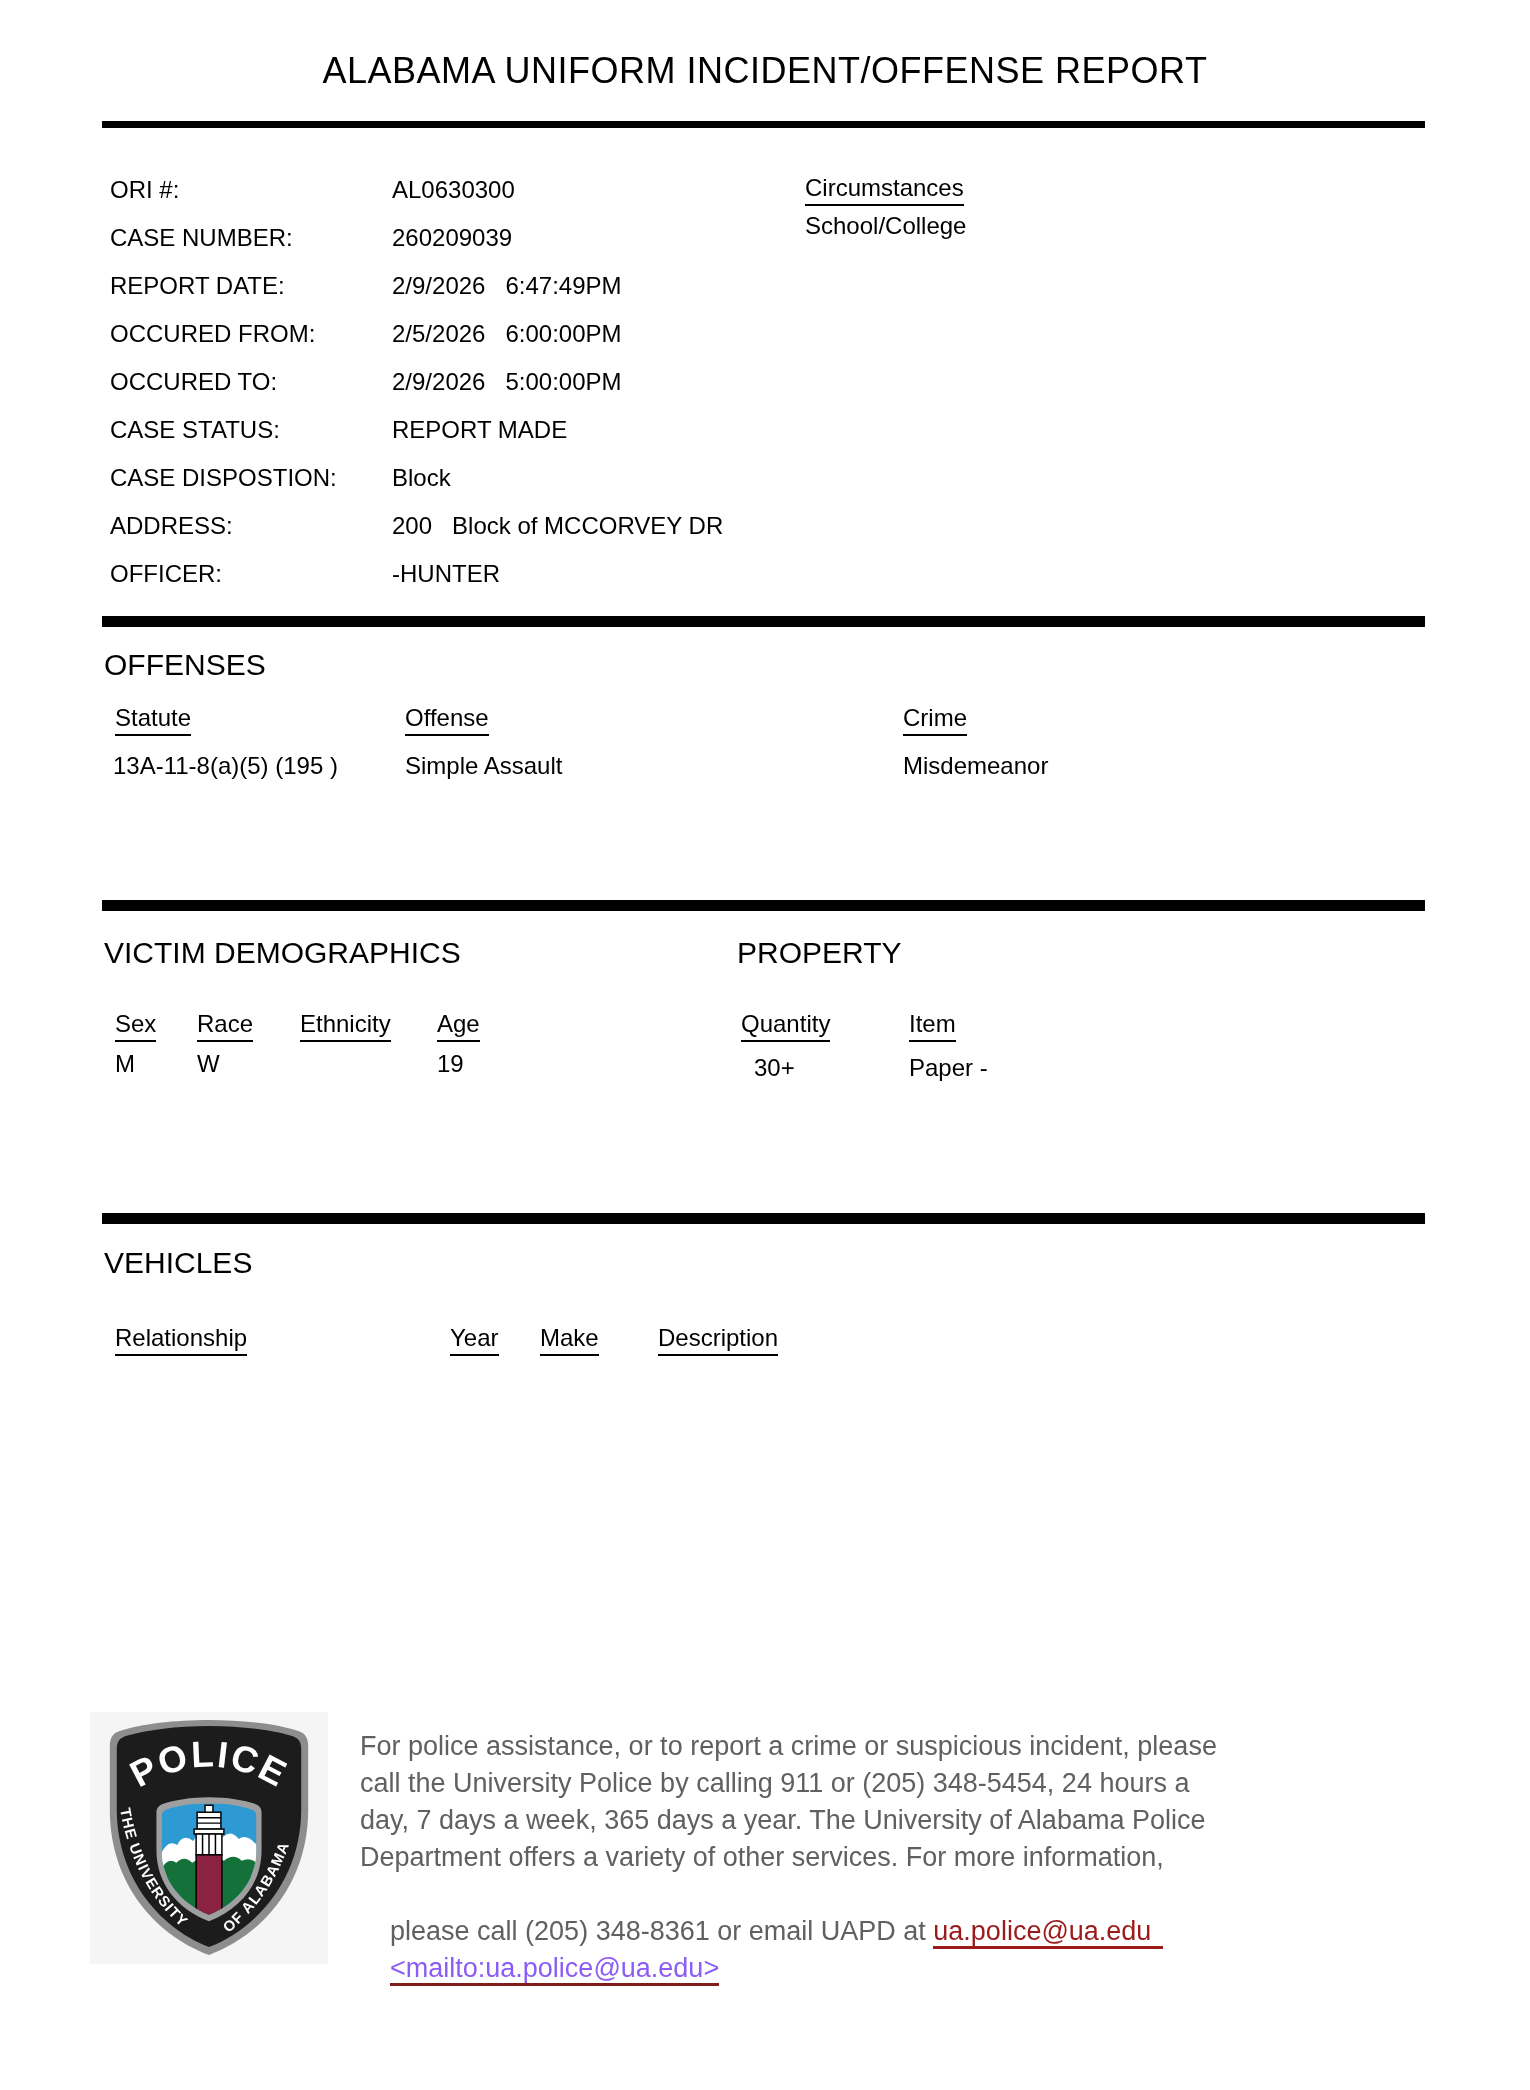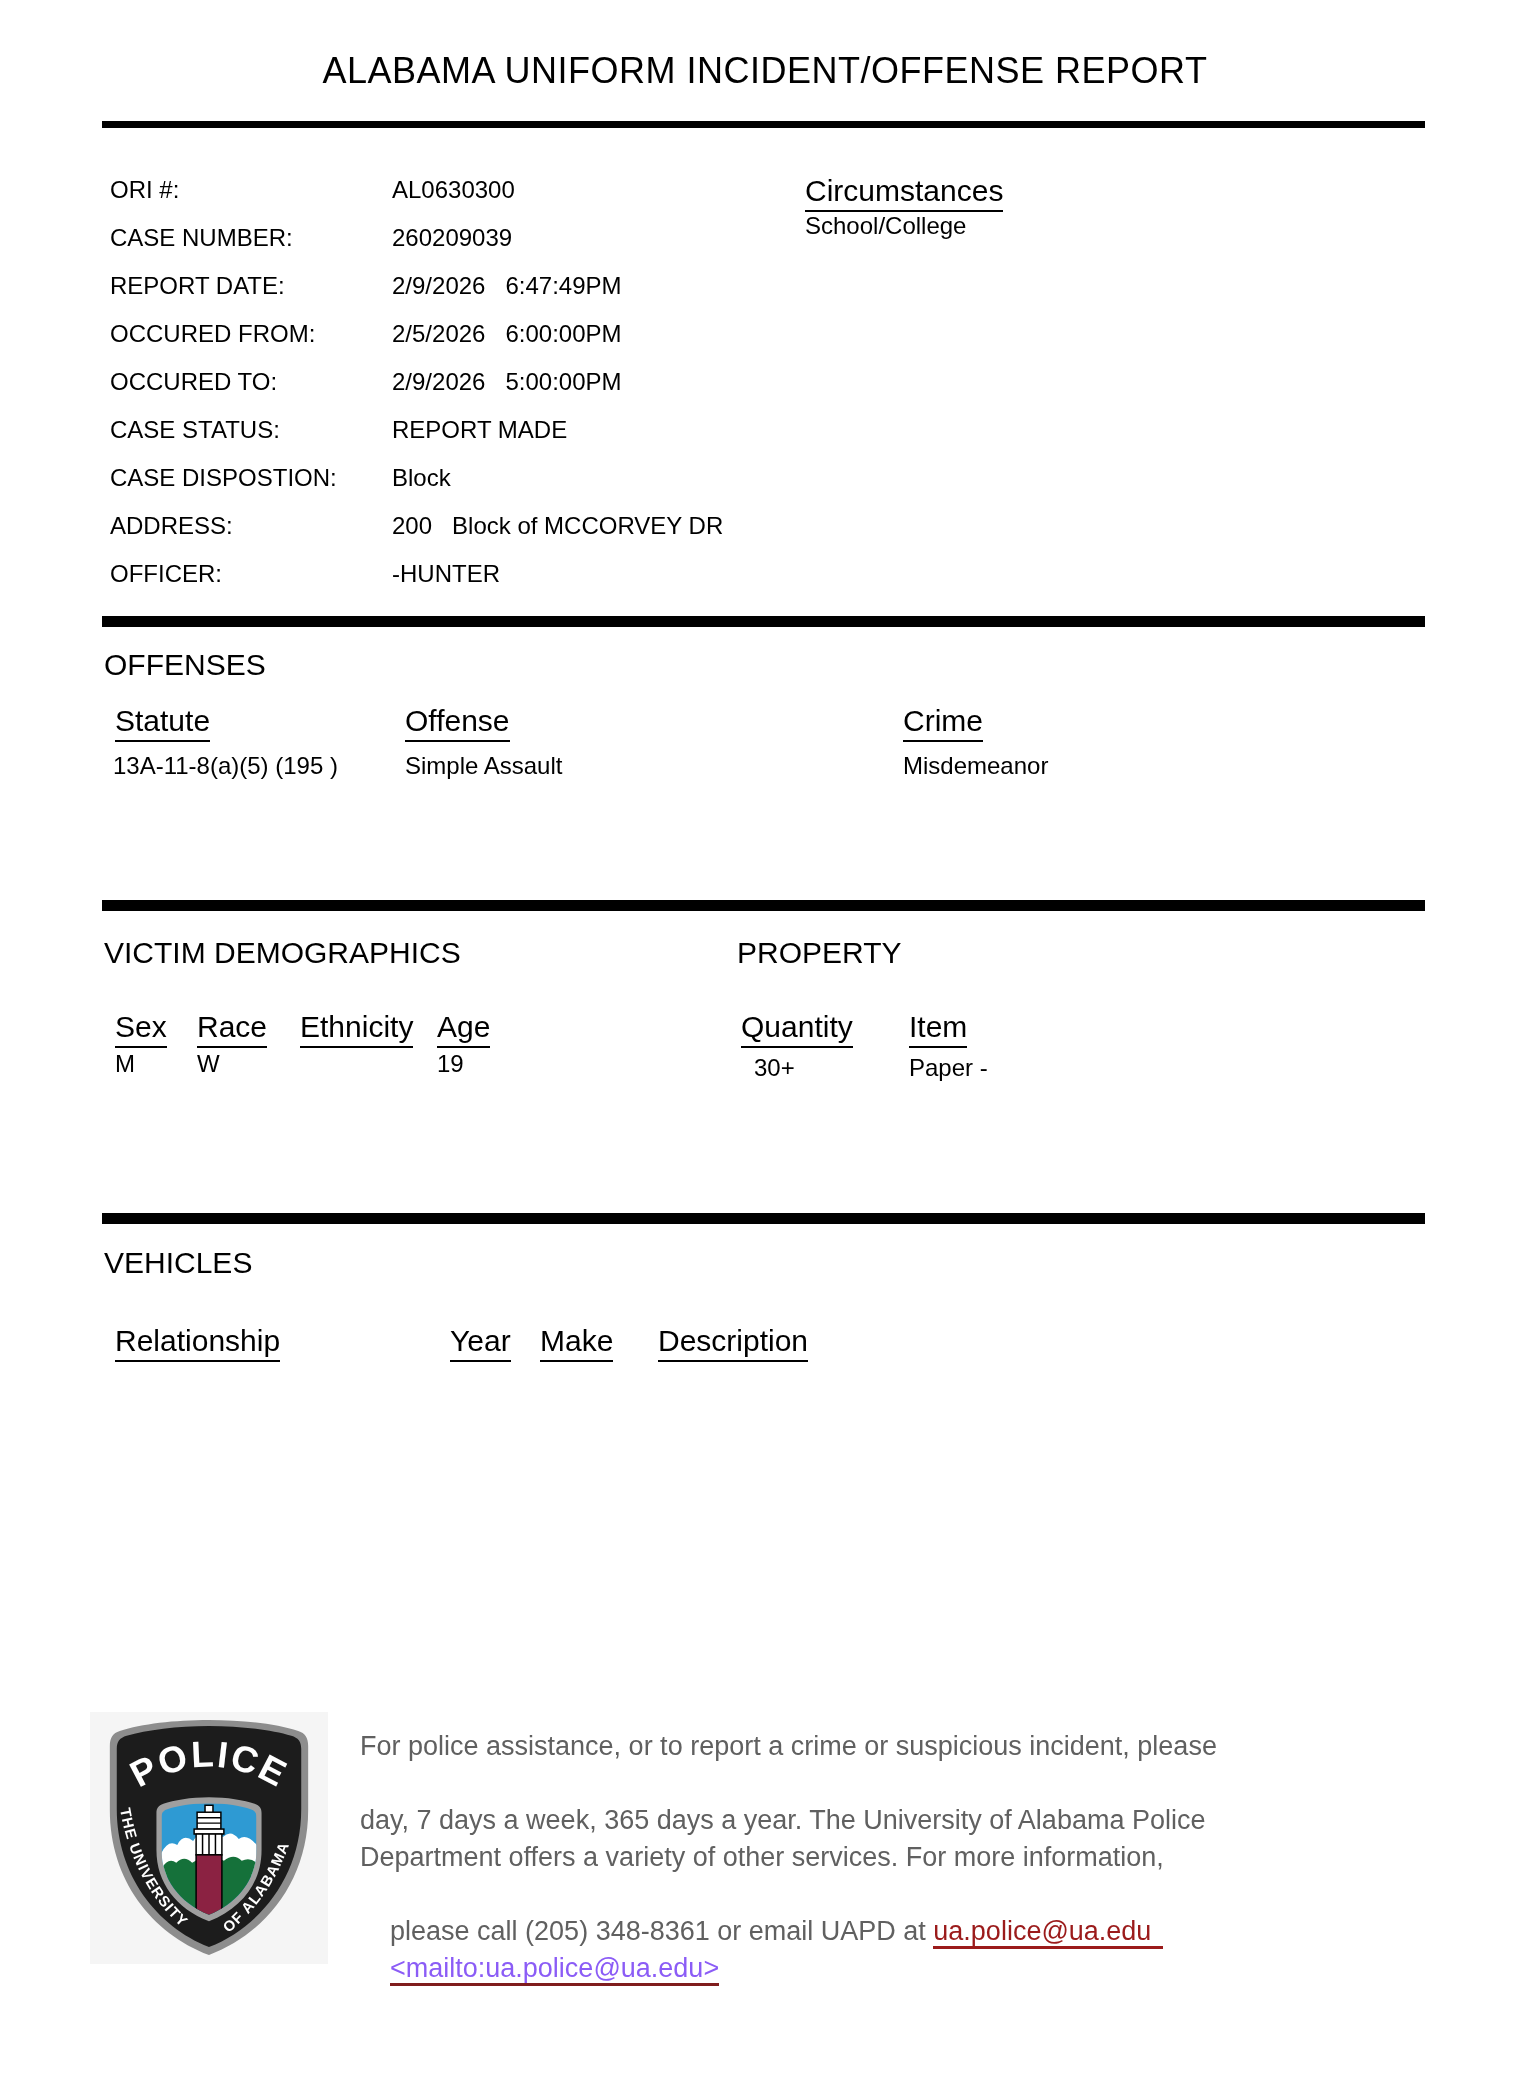--- a/index.html
+++ b/index.html
@@ -8,21 +8,21 @@
   .abs{position:absolute;}
   .title{position:absolute;top:50px;left:0;width:100%;text-align:center;
          font-size:36px;font-weight:400;letter-spacing:.5px;margin:0;color:#000;}
   .rule{position:absolute;left:102px;width:1323px;background:#000;}
   .rule.thin{height:7px;}
   .rule.thick{height:11px;}
   .field-row{position:absolute;left:0;width:100%;height:0;}
   .flabel{position:absolute;left:110px;top:0;font-size:24px;white-space:pre;}
   .fvalue{position:absolute;left:392px;top:0;font-size:24px;white-space:pre;}
   .heading{font-size:30px;white-space:pre;}
-  .colhead{font-size:30px;border-bottom:2px solid #000;padding-bottom:2px;white-space:pre;}
+  .colhead{font-size:24px;border-bottom:2px solid #000;padding-bottom:2px;white-space:pre;}
   .cell{font-size:24px;white-space:pre;}
   .footer-line{position:absolute;left:360px;width:985px;font-size:27px;line-height:37px;
                color:#606060;white-space:pre;}
   .email-link{color:#9b1b1b;text-decoration:none;border-bottom:3px solid #9b1b1b;padding-right:12px;}
   .mailto-link{color:#8b5cf6;text-decoration:none;border-bottom:3px solid #7f1d1d;}
   svg text{font-family:"Liberation Sans", sans-serif;}
 </style>
 </head>
 <body>
 
@@ -153,20 +153,21 @@
         <textPath xlink:href="#arcLeftText" href="#arcLeftText" startOffset="1%">THE UNIVERSITY</textPath>
       </text>
       <path id="arcRightText" d="M132,229 Q196,180 211,94" fill="none"></path>
       <text font-size="15" font-weight="bold" fill="#ffffff" letter-spacing="1">
         <textPath xlink:href="#arcRightText" href="#arcRightText" startOffset="6%">OF ALABAMA</textPath>
       </text>
     </svg>
   </div>
 
   <div class="footer-line" style="top:1728px;">For police assistance, or to report a crime or suspicious incident, please</div>
+  <div class="footer-line" style="top:1765px;">call the University Police by calling 911 or (205) 348-5454, 24 hours a</div>
   <div class="footer-line" style="top:1802px;">day, 7 days a week, 365 days a year. The University of Alabama Police</div>
   <div class="footer-line" style="top:1839px;">Department offers a variety of other services. For more information,</div>
   <div class="footer-line" style="top:1876px;">
     <span>please call (205) 348-8361 or email UAPD at </span><a class="email-link" href="mailto:ua.police@ua.edu">ua.police@ua.edu</a>
   </div>
   <div class="footer-line" style="top:1913px;">
     <a class="mailto-link" href="mailto:ua.police@ua.edu">&lt;mailto:ua.police@ua.edu&gt;</a>
   </div>
 
 </div>

